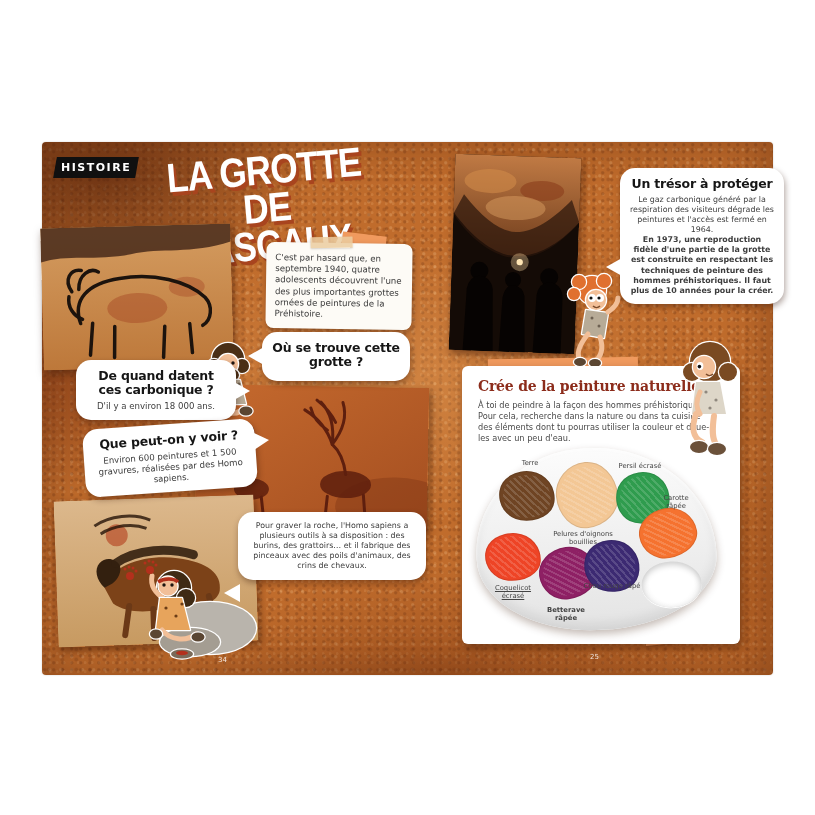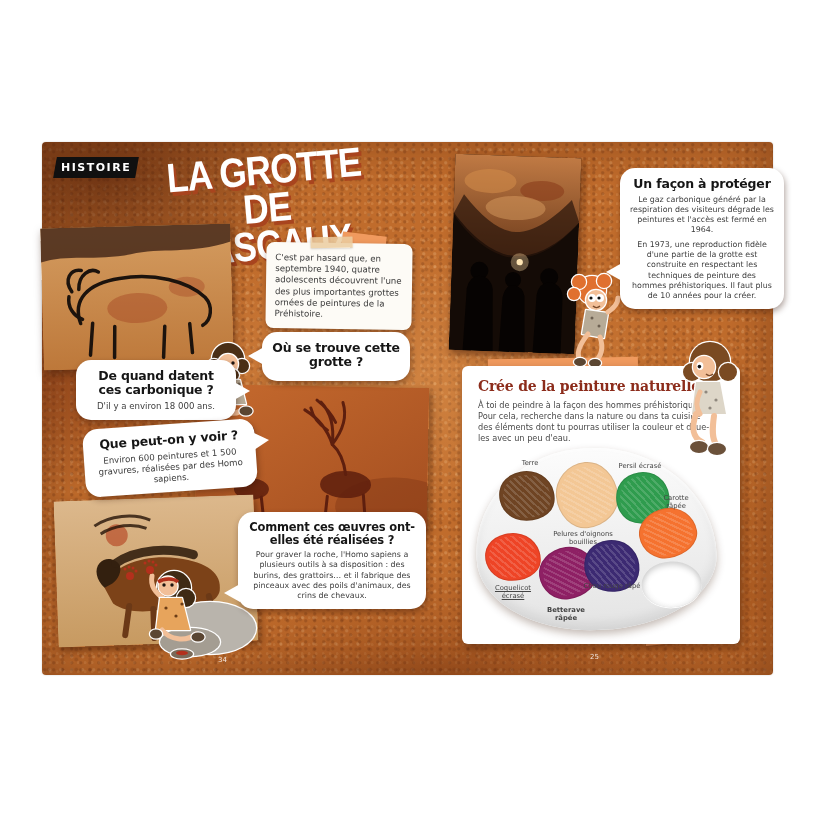--- a/index.html
+++ b/index.html
@@ -40,21 +40,21 @@
   .note{background:#fdfbf6;border-radius:8px;padding:10px 9px 9px;box-shadow:1px 3px 6px rgba(50,18,4,.4);}
   .note p{margin:0;font-size:8.6px;line-height:1.3;color:#3b3b3b;}
   .tape{left:44px;top:-6px;width:42px;height:11px;background:rgba(235,205,160,.85);transform:rotate(-2deg);
     box-shadow:0 1px 2px rgba(0,0,0,.15);}
   .tab{background:#f09a5e;box-shadow:0 1px 2px rgba(80,30,5,.3);}
 
   .bubble{background:#fff;border-radius:15px;padding:9px 10px 8px;box-shadow:1px 3px 6px rgba(50,18,4,.4);}
   .bubble h3{margin:0 0 4px;font-size:12.5px;line-height:1.1;font-weight:bold;color:#161616;
     text-align:center;letter-spacing:-.2px;}
   .bubble p{margin:0;font-size:8.6px;line-height:1.28;color:#3d3d3d;text-align:center;}
-  .bubble p + p{margin-top:5px;}
+  .bubble p + p{font-weight:bold;}
   .bubble.small h3{font-size:11.5px;}
   .bubble.small p{font-size:7.9px;}
   .tail{position:absolute;width:0;height:0;border-style:solid;}
   .tail-l{border-width:9px 16px 9px 0;border-color:transparent #fff transparent transparent;left:-14px;}
   .tail-r{border-width:9px 0 9px 16px;border-color:transparent transparent transparent #fff;right:-14px;}
 
   
   .actbox{background:#fff;border-radius:6px;box-shadow:2px 4px 8px rgba(50,18,4,.45);}
   .act-title{font-family:"DejaVu Serif",serif;font-weight:bold;font-size:14px;color:#8c2c1b;letter-spacing:-.2px;}
   .act-intro{font-size:8.2px;line-height:1.35;color:#4a4a4a;}
@@ -258,21 +258,20 @@
             <circle cx="33" cy="23" r="1.5"></circle>
             <circle cx="37" cy="21" r="1.5"></circle>
             <circle cx="41" cy="22" r="1.5"></circle>
             <circle cx="44" cy="25" r="1.5"></circle>
         </g>
       </svg>
     </div>
 
     <div class="abs bubble small" style="left:196px;top:370px;width:168px;z-index:6;">
       <div class="tail tail-l" style="top:72px;"></div>
-      <h3>Comment ces œuvres ont-elles été réalisées ?</h3>
       <p>Pour graver la roche, l'Homo sapiens a plusieurs outils à sa disposition : des burins, des grattoirs… et il fabrique des pinceaux avec des poils d'animaux, des crins de chevaux.</p>
     </div>
 
     <div class="abs" style="left:510px;top:126px;width:78px;height:98px;z-index:5;">
       <svg width="78" height="98" viewBox="0 0 78 98">
         <g paint-order="stroke" stroke="#fff" stroke-width="2.5" stroke-linejoin="round">
           <circle cx="40" cy="22" r="14" fill="#e0702f"></circle>
           <circle cx="27" cy="14" r="7" fill="#e0702f"></circle>
             <circle cx="52" cy="13" r="7" fill="#e0702f"></circle>
           <circle cx="22" cy="26" r="6" fill="#e0702f"></circle>
@@ -289,21 +288,21 @@
         <circle cx="39" cy="30" r="1.6" fill="#111"></circle>
           <circle cx="47" cy="30" r="1.6" fill="#111"></circle>
         <path d="M41 38 C43 40 46 40 48 38" stroke="#7a4a2a" stroke-width="1.5" fill="none"></path>
         <circle cx="40" cy="50" r="1.5" fill="#6d6152"></circle>
           <circle cx="47" cy="58" r="1.5" fill="#6d6152"></circle>
       </svg>
     </div>
 
     <div class="abs bubble small" style="left:578px;top:26px;width:144px;z-index:6;">
       <div class="tail tail-l" style="bottom:28px;"></div>
-      <h3 style="font-size:12.5px;">Un façon à protéger</h3>
+      <h3 style="font-size:12.5px;">Un trésor à protéger</h3>
       <p>Le gaz carbonique généré par la respiration des visiteurs dégrade les peintures et l'accès est fermé en 1964.</p>
       <p>En 1973, une reproduction fidèle d'une partie de la grotte est construite en respectant les techniques de peinture des hommes préhistoriques. Il faut plus de 10 années pour la créer.</p>
     </div>
 
     <div class="abs tab" style="left:446px;top:216px;width:150px;height:16px;transform:rotate(-1deg);"></div>
     <div class="abs tab" style="left:604px;top:484px;width:58px;height:17px;transform:skewY(-6deg);"></div>
     <div class="abs actbox" style="left:420px;top:224px;width:278px;height:278px;z-index:4;">
       <div class="abs act-title" style="left:16px;top:12px;width:250px;">Crée de la peinture naturelle !</div>
       <div class="abs act-intro" style="left:16px;top:34px;width:232px;">À toi de peindre à la façon des hommes préhistoriques. Pour cela, recherche dans la nature ou dans ta cuisine des éléments dont tu pourras utiliser la couleur et dilue-les avec un peu d'eau.</div>
 

